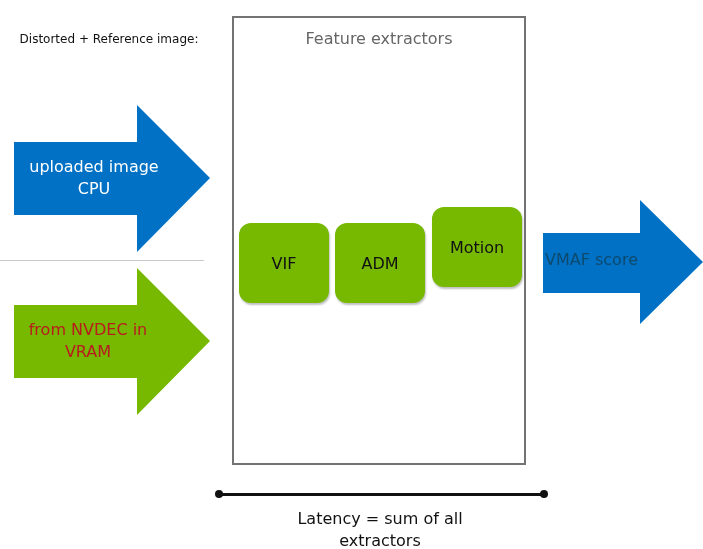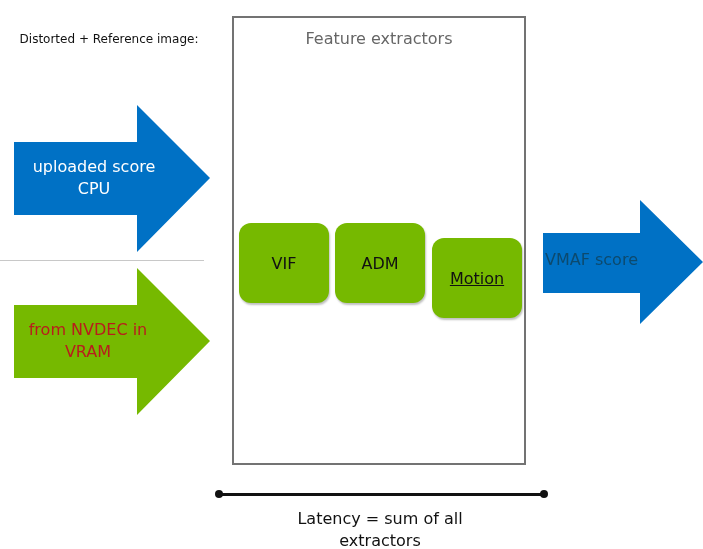--- a/index.html
+++ b/index.html
@@ -15,40 +15,40 @@
   .container { position: absolute; left: 232px; top: 16px; width: 294px; height: 449px;
                border: 2px solid #737373; box-sizing: border-box; }
   .container-title { position: absolute; left: 0; top: 11px; width: 100%; text-align: center;
                      font-size: 16px; color: #666666; }
   .extractor { position: absolute; top: 205px; width: 90px; height: 80px; border-radius: 12px;
                background: #76b900; box-shadow: 1px 2px 2px rgba(0,0,0,0.25);
                display: flex; align-items: center; justify-content: center;
                font-size: 16px; color: #111; }
   .ex-vif { left: 5px; }
   .ex-adm { left: 101px; }
-  .ex-motion { left: 198px; top: 220px; text-decoration: underline; }
+  .ex-motion { left: 198px; top: 189px; }
   .out-label { left: 543px; top: 249px; width: 97px; color: #0c4a6e; }
   .latency-line { position: absolute; left: 219px; top: 493px; width: 325px; height: 3px; background: #111; }
   .dot { position: absolute; width: 8px; height: 8px; border-radius: 50%; background: #111; top: 490px; }
   .dot-left { left: 215px; }
   .dot-right { left: 540px; }
   .latency-label { left: 270px; top: 508px; width: 220px; font-size: 16px; color: #111; }
 </style>
 </head>
 <body>
 
 <div class="txt header-label">Distorted + Reference image:</div>
 
 <svg class="arrow" width="703" height="549">
   <polygon points="14,142 137,142 137,105 210,178 137,252 137,215 14,215" fill="#0071c5"></polygon>
   <polygon points="14,305 137,305 137,268 210,341 137,415 137,378 14,378" fill="#76b900"></polygon>
   <polygon points="543,233 640,233 640,200 703,262 640,324 640,293 543,293" fill="#0071c5"></polygon>
 </svg>
 
-<div class="txt arrow-label in1-label">uploaded score CPU</div>
+<div class="txt arrow-label in1-label">uploaded image CPU</div>
 
 <div class="divider"></div>
 
 <div class="txt arrow-label in2-label">from NVDEC in VRAM</div>
 
 <div class="container">
   <div class="container-title">Feature extractors</div>
   <div class="extractor ex-vif">
     <span>VIF</span>
   </div>

